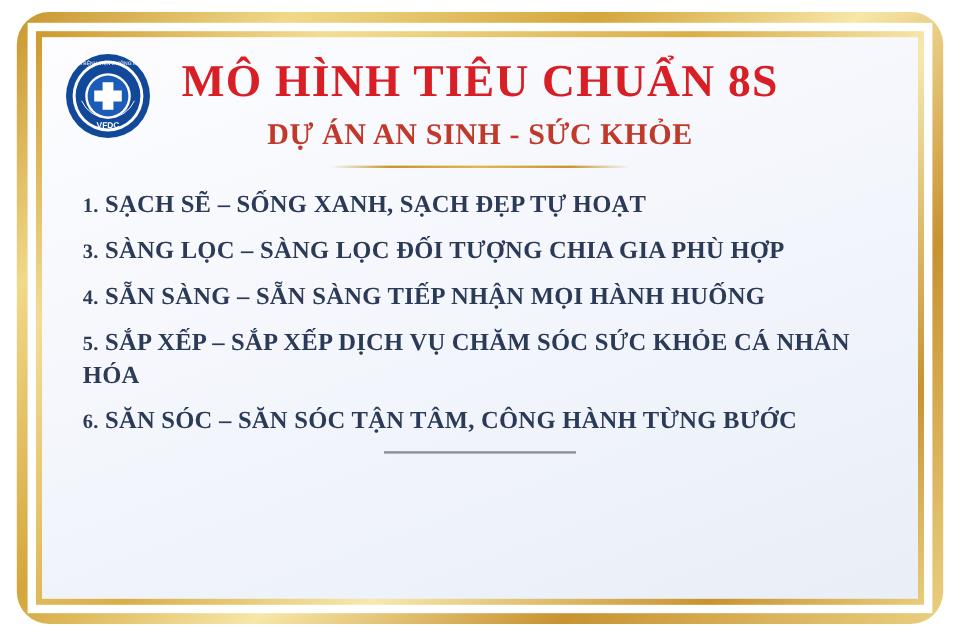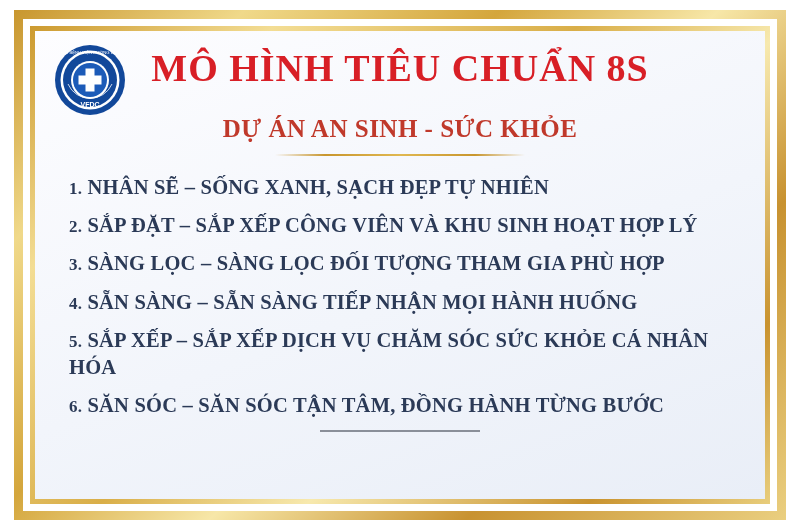--- a/index.html
+++ b/index.html
@@ -25,20 +25,21 @@
 
   
   .frame-outer {
     position: absolute;
     left: 14px;
     top: 10px;
     right: 14px;
     bottom: 10px;
     background: linear-gradient(135deg, #c8962e 0%, #f0d98a 18%, #d4a63c 38%, #f7e7a8 55%, #c89230 75%, #eacf80 100%);
     box-sizing: border-box;
+    border-radius: 27px;
   }
   .frame-inner-white {
     position: absolute;
     left: 9px;
     top: 9px;
     right: 9px;
     bottom: 9px;
     background: #ffffff;
     box-sizing: border-box;
   }
@@ -86,21 +87,21 @@
     line-height: 1.05;
     margin: 2px 0 0 0;
     white-space: nowrap;
   }
   .title-sub {
     font-family: "Liberation Serif", serif;
     font-weight: bold;
     font-size: 25px;
     color: #c0392b;
     letter-spacing: 0.5px;
-    margin-top: 26px;
+    margin-top: 10px;
     line-height: 1.1;
     white-space: nowrap;
   }
   .rule {
     width: 250px;
     height: 2px;
     margin: 12px auto 0 auto;
     background: linear-gradient(90deg, rgba(200,150,46,0) 0%, #c8962e 20%, #e0b851 50%, #c8962e 80%, rgba(200,150,46,0) 100%);
   }
 
@@ -159,41 +160,37 @@
             </div>
 
             <div class="title-main">MÔ HÌNH TIÊU CHUẨN 8S</div>
             <div class="title-sub">DỰ ÁN AN SINH - SỨC KHỎE</div>
             <div class="rule"></div>
           </div>
 
           <div class="list">
             <div class="list-item">
               <span class="num">1.</span>
-              <span>NHÂN SẼ – SỐNG XANH, SẠCH ĐẸP TỰ NHIÊN</span>
-            </div>
-            <div class="list-item">
-              <span class="num">2.</span>
-              <span>SẮP ĐẶT – SẮP XẾP CÔNG VIÊN VÀ KHU SINH HOẠT HỢP LÝ</span>
+              <span>SẠCH SẼ – SỐNG XANH, SẠCH ĐẸP TỰ HOẠT</span>
             </div>
             <div class="list-item">
               <span class="num">3.</span>
-              <span>SÀNG LỌC – SÀNG LỌC ĐỐI TƯỢNG THAM GIA PHÙ HỢP</span>
+              <span>SÀNG LỌC – SÀNG LỌC ĐỐI TƯỢNG CHIA GIA PHÙ HỢP</span>
             </div>
             <div class="list-item">
               <span class="num">4.</span>
               <span>SẴN SÀNG – SẴN SÀNG TIẾP NHẬN MỌI HÀNH HUỐNG</span>
             </div>
             <div class="list-item">
               <span class="num">5.</span>
               <span>SẮP XẾP – SẮP XẾP DỊCH VỤ CHĂM SÓC SỨC KHỎE CÁ NHÂN HÓA</span>
             </div>
             <div class="list-item">
               <span class="num">6.</span>
-              <span>SĂN SÓC – SĂN SÓC TẬN TÂM, ĐỒNG HÀNH TỪNG BƯỚC</span>
+              <span>SĂN SÓC – SĂN SÓC TẬN TÂM, CÔNG HÀNH TỪNG BƯỚC</span>
             </div>
           </div>
 
           <div class="footer">
             <div class="footer-rule"></div>
 
           </div>
 
         </div>
       </div>

